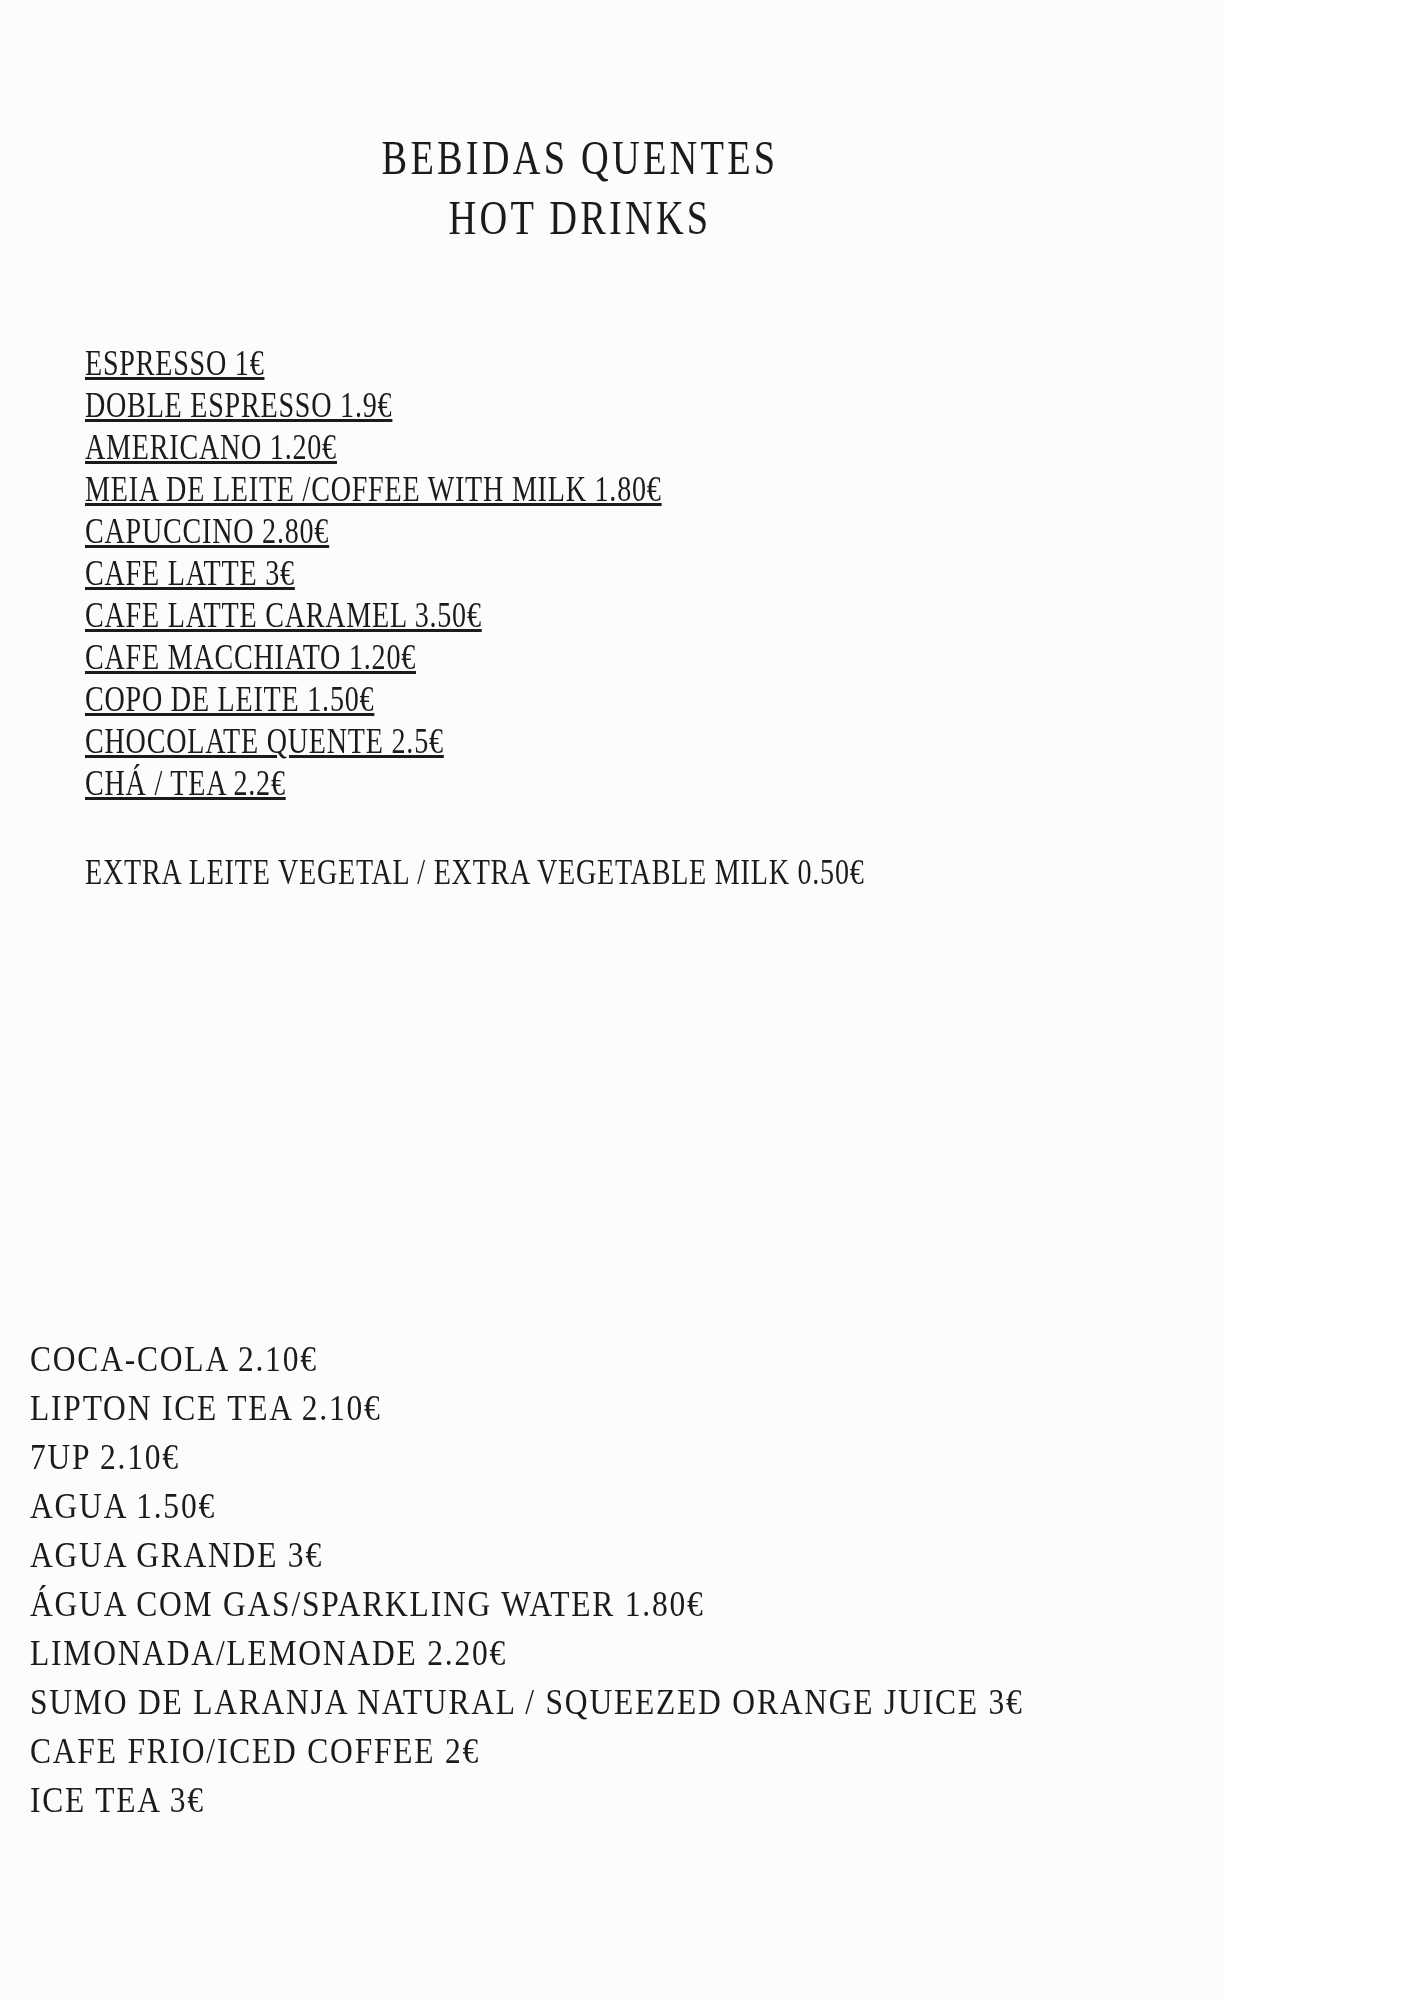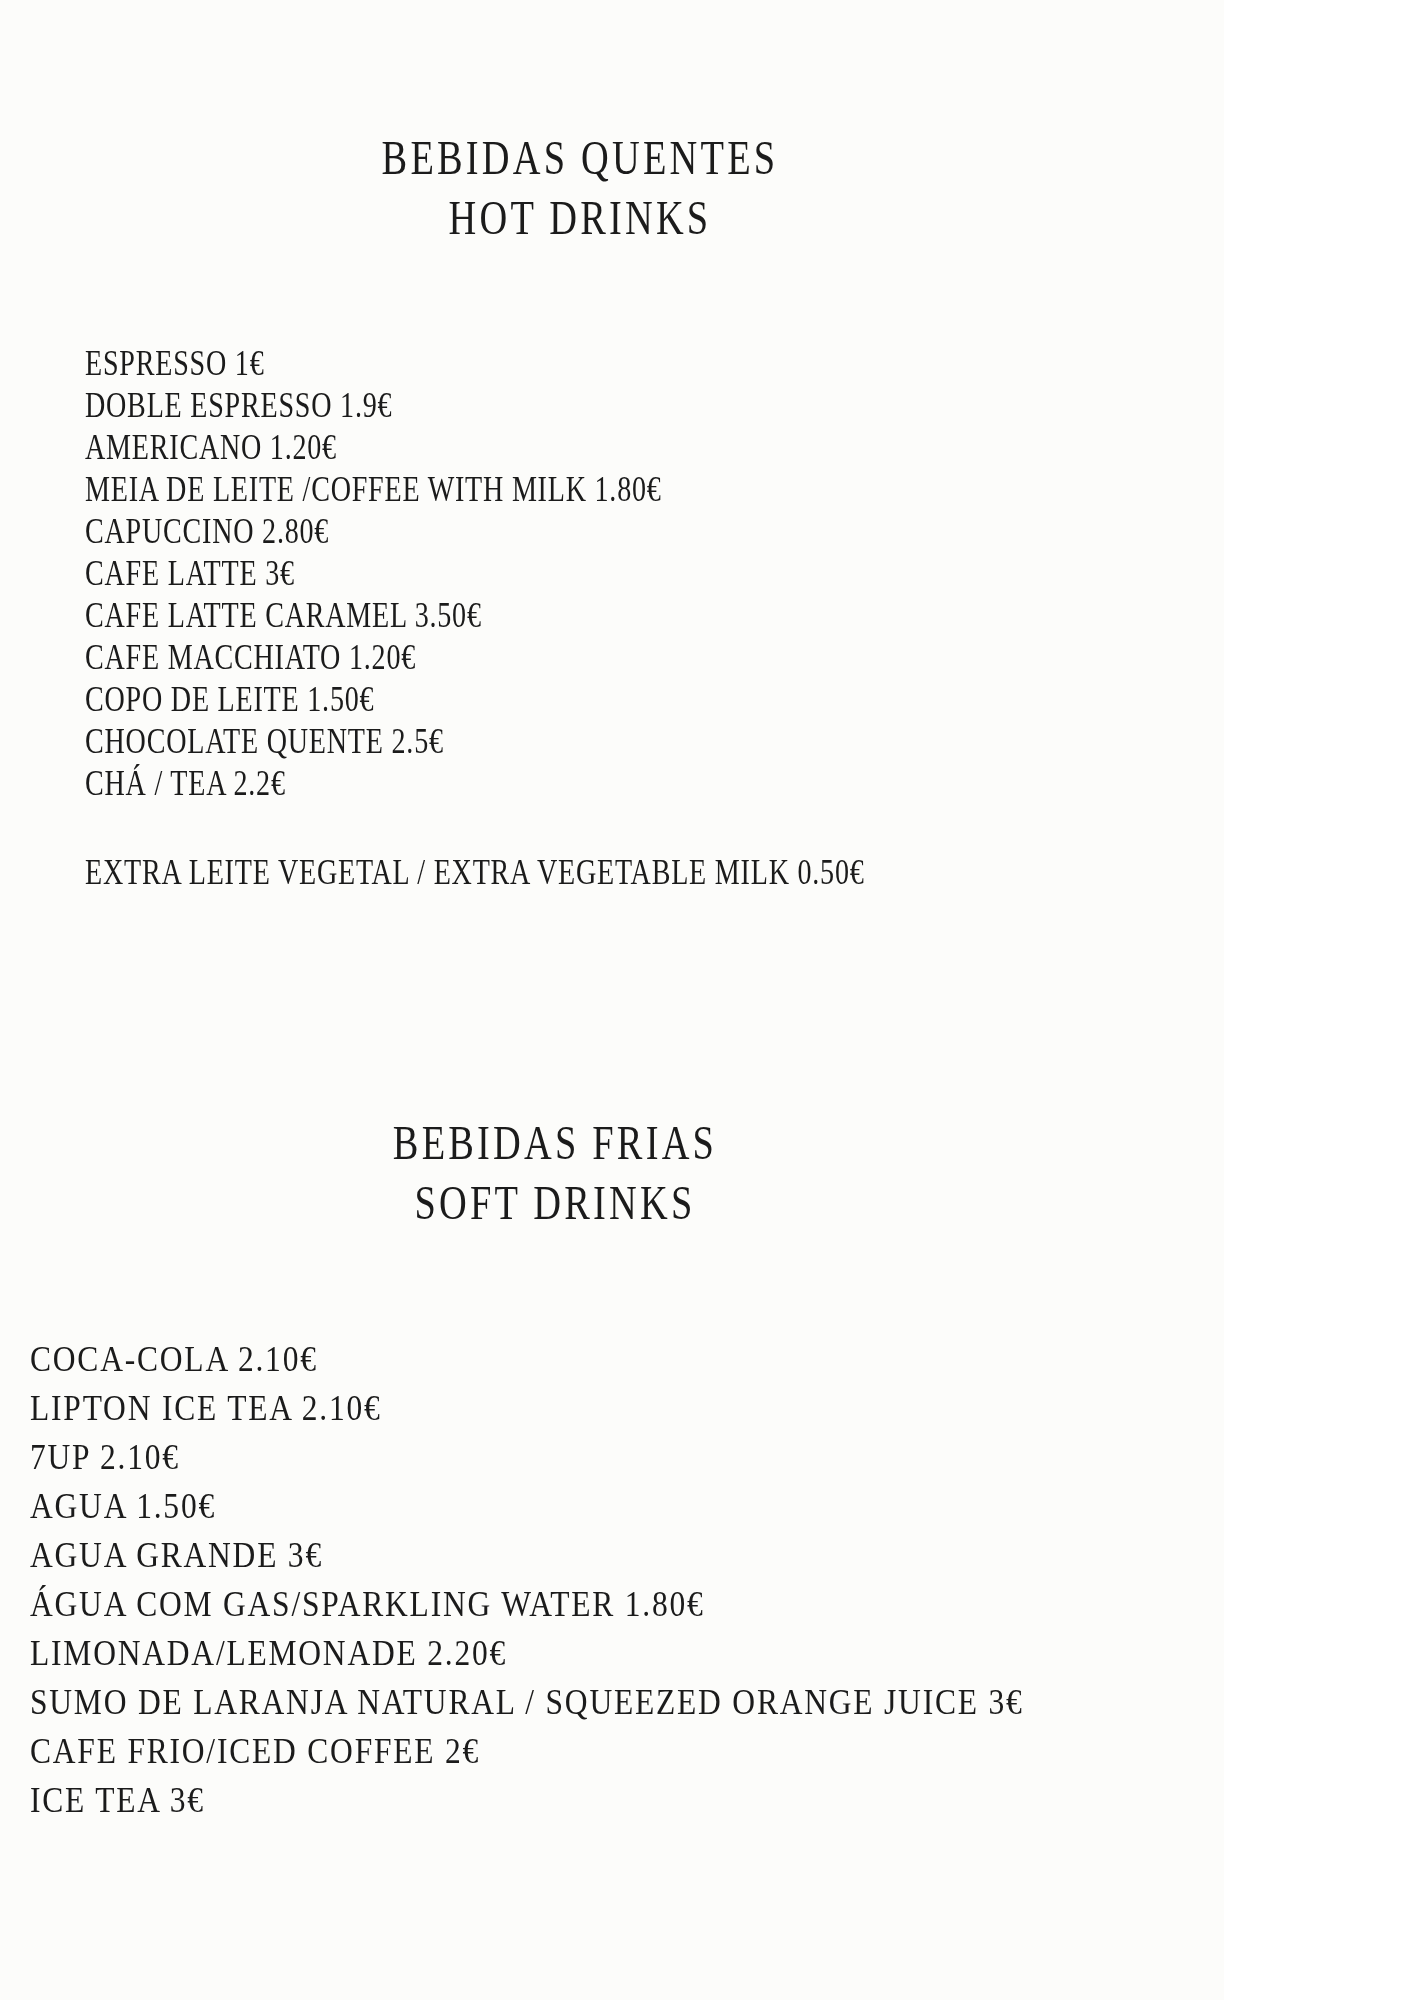--- a/index.html
+++ b/index.html
@@ -36,21 +36,21 @@
   .list {
     position: absolute;
     margin: 0;
     padding: 0;
     list-style: none;
   }
   .list li {
     white-space: nowrap;
     transform-origin: 0 50%;
   }
-  .list-hot { top: 342px; left: 85px; }
+  .list-hot { top: 342px; left: 85px; text-decoration: underline; }
   .list-hot li {
     font-size: 36px;
     line-height: 42px;
     letter-spacing: 1px;
     transform: scaleX(0.78);
   }
   .list-cold { top: 1335px; left: 30px; font-family: Liberation Serif, serif; }
   .list-cold li {
     font-size: 35px;
     line-height: 49px;
@@ -88,24 +88,20 @@
     <li>CAFE LATTE 3€</li>
     <li>CAFE LATTE CARAMEL 3.50€</li>
     <li>CAFE MACCHIATO 1.20€</li>
     <li>COPO DE LEITE 1.50€</li>
     <li>CHOCOLATE QUENTE 2.5€</li>
     <li>CHÁ / TEA 2.2€</li>
   </ul>
 
   <div class="note">EXTRA LEITE VEGETAL / EXTRA VEGETABLE MILK 0.50€</div>
 
-  <header class="heading heading-cold">
-    <div class="heading-line">BEBIDAS FRIAS</div>
-    <div class="heading-line">SOFT DRINKS</div>
-  </header>
 
   <ul class="list list-cold">
     <li>COCA-COLA 2.10€</li>
     <li>LIPTON ICE TEA 2.10€</li>
     <li>7UP 2.10€</li>
     <li>AGUA 1.50€</li>
     <li>AGUA GRANDE 3€</li>
     <li>ÁGUA COM GAS/SPARKLING WATER 1.80€</li>
     <li>LIMONADA/LEMONADE 2.20€</li>
     <li>SUMO DE LARANJA NATURAL / SQUEEZED ORANGE JUICE 3€</li>

